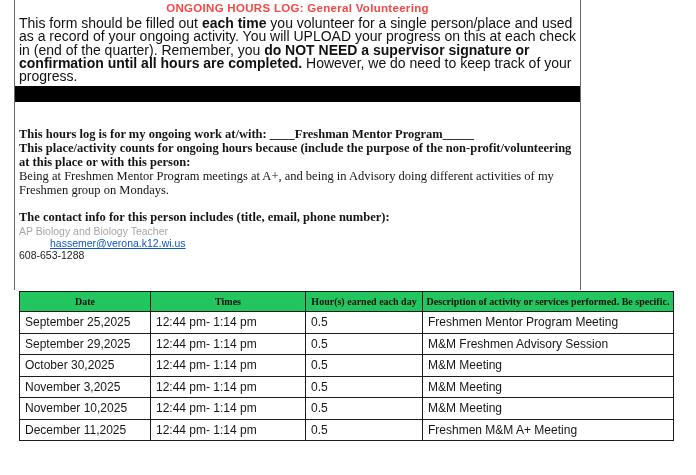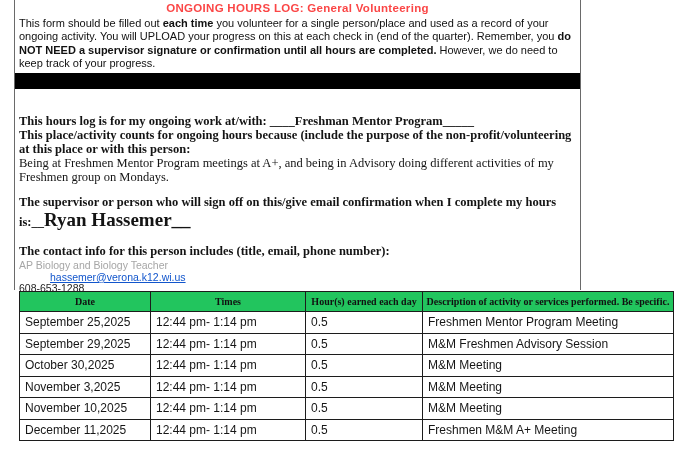--- a/index.html
+++ b/index.html
@@ -22,21 +22,21 @@
   .doc-title {
     margin-top: 2px;
     text-align: center;
     font-size: 11.5px;
     font-weight: bold;
     letter-spacing: 0.3px;
     color: #fb4646;
   }
   .intro {
     margin: 3px 4px 0 4px;
-    font-size: 11px;
+    font-size: 14px;
     line-height: 13.3px;
     color: #111111;
   }
   .bold { font-weight: bold; }
   .black-bar {
     margin-top: 3px;
     height: 16px;
     background: #000000;
   }
   .content {
@@ -113,21 +113,20 @@
   <div class="intro"><span>This form should be filled out </span><span class="bold">each time</span><span> you volunteer for a single person/place and used as a record of your ongoing activity. You will UPLOAD your progress on this at each check in (end of the quarter). Remember, you </span><span class="bold">do NOT NEED a supervisor signature or confirmation until all hours are completed.</span><span> However, we do need to keep track of your progress.</span></div>
 
   <div class="black-bar"></div>
 
   <div class="content">
     <div><span class="line-bold">This hours log is for my ongoing work at/with: </span><span class="line-bold">____Freshman Mentor Program_____</span></div>
 
     <div class="line-bold">This place/activity counts for ongoing hours because (include the purpose of the non-profit/volunteering at this place or with this person:</div>
     <div>Being at Freshmen Mentor Program meetings at A+, and being in Advisory doing different activities of my Freshmen group on Mondays.</div>
 
-    <div class="supervisor-line"><span>The supervisor or person who will sign off on this/give email confirmation when I complete my hours is:__</span><span class="supervisor-name">Ryan Hassemer__</span></div>
 
     <div class="contact-heading">The contact info for this person includes (title, email, phone number):</div>
     <div class="contact-block">
       <div>AP Biology and Biology Teacher</div>
       <div><a href="#" class="contact-email">hassemer@verona.k12.wi.us</a></div>
       <div class="contact-phone">608-653-1288</div>
     </div>
   </div>
 </div>
 

